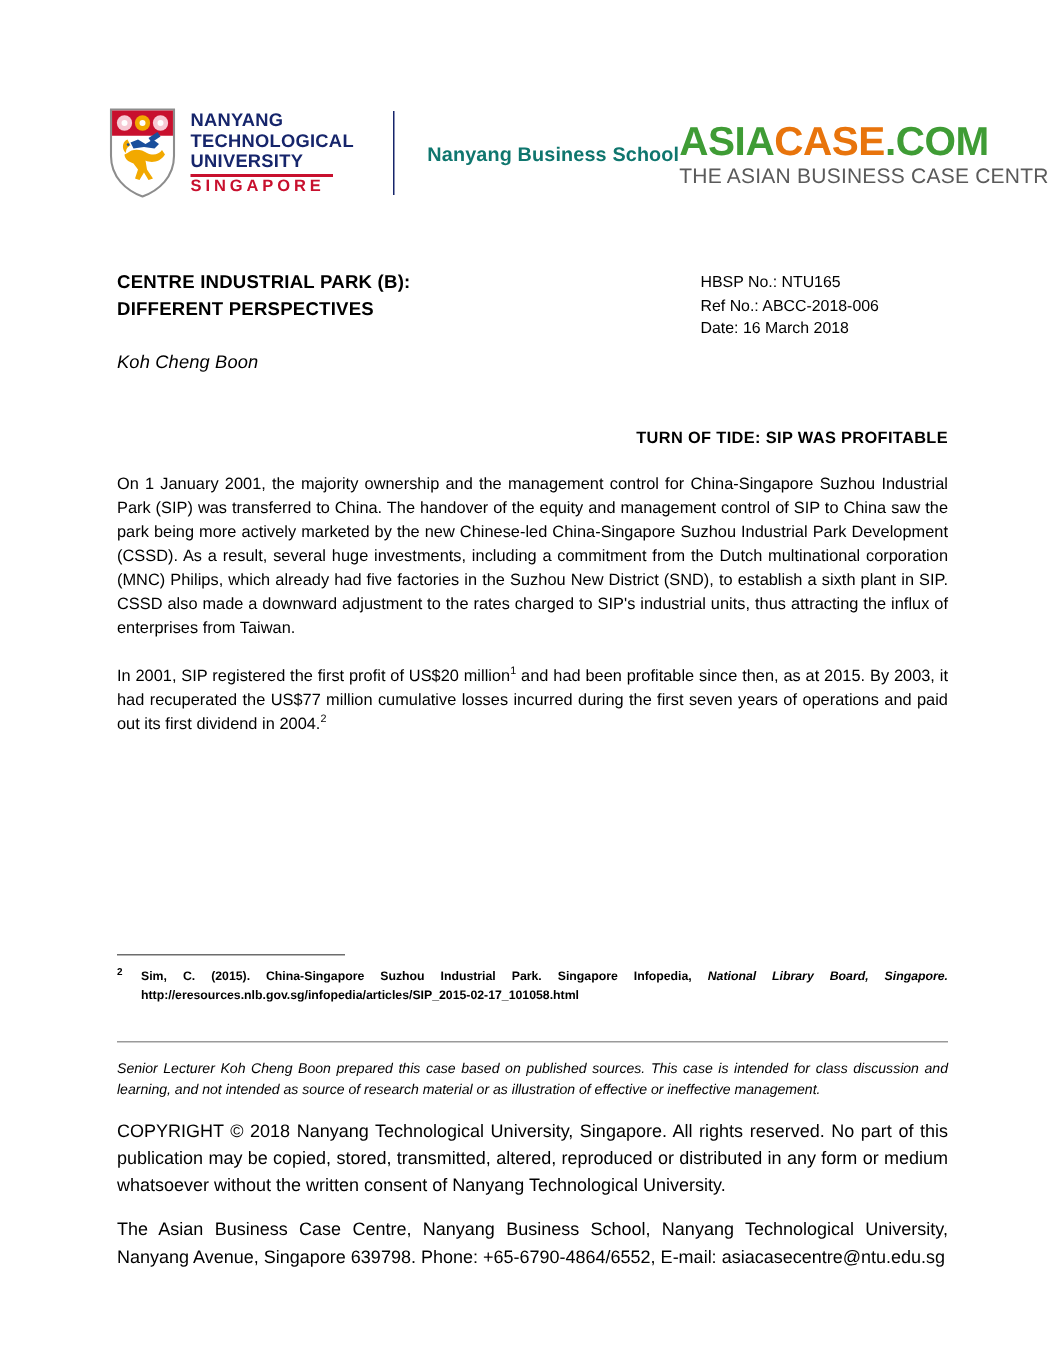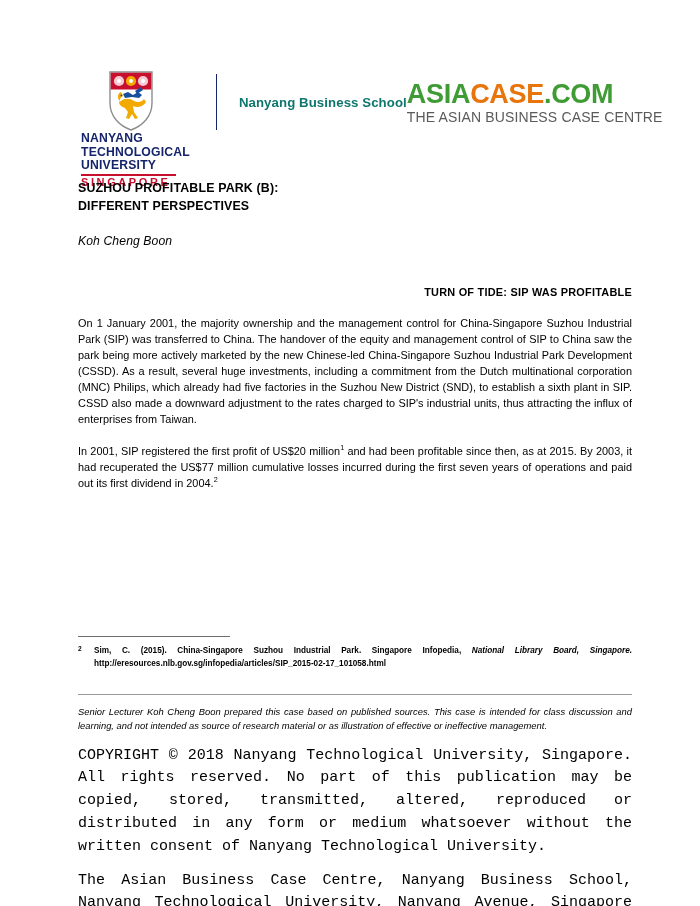--- a/index.html
+++ b/index.html
@@ -29,21 +29,20 @@
     top: 68px;
     width: 560px;
     height: 68px;
     display: flex;
     align-items: center;
   }
   .ntu-lockup {
     display: flex;
     align-items: center;
     height: 64px;
-    flex-direction: column;
   }
   .crest {
     width: 46px;
     height: 62px;
     flex: 0 0 auto;
     display: block;
   }
   .ntu-words {
     margin-left: 9px;
     line-height: 1.0;
@@ -214,25 +213,24 @@
     margin-bottom: 10px;
   }
   .foot-italic {
     font-size: 9.4px;
     font-style: italic;
     line-height: 1.52;
     text-align: justify;
     margin: 0 0 11px 0;
   }
   .foot-p {
-    font-size: 15px;
+    font-size: 12px;
     line-height: 1.52;
     text-align: justify;
     margin: 0 0 11px 0;
-    font-family: Liberation Mono, monospace;
   }
   .foot-p:last-child { margin-bottom: 0; }
 </style>
 </head>
 <body>
 
 <div class="page">
 
   <div class="header">
 
@@ -268,22 +266,27 @@
     <div class="nbs">Nanyang Business School</div>
 
     <div class="asiacase">
       <div class="ac-main"><span class="ac-green">ASIA</span><span class="ac-orange">CASE</span><span class="ac-green">.COM</span></div>
       <div class="ac-sub">THE ASIAN BUSINESS CASE CENTRE</div>
     </div>
   </div>
 
   <div class="title-block">
     <div class="title-left">
-      <h1 class="case-title"><span>SUZHOU PROFITABLE PARK (B):</span><br><span>DIFFERENT PERSPECTIVES</span></h1>
+      <h1 class="case-title"><span>CENTRE INDUSTRIAL PARK (B):</span><br><span>DIFFERENT PERSPECTIVES</span></h1>
       <p class="author">Koh Cheng Boon</p>
+    </div>
+    <div class="meta-right">
+      <div class="meta-line">HBSP No.: NTU165</div>
+      <div class="meta-line">Ref No.: ABCC-2018-006</div>
+      <div class="meta-line">Date: 16 March 2018</div>
     </div>
   </div>
 
   <div class="body-area">
     <h2 class="section-head">TURN OF TIDE: SIP WAS PROFITABLE</h2>
 
     <p class="para"><span>On 1 January 2001, the majority ownership and the management control for China-Singapore Suzhou Industrial Park (SIP) was transferred to China. The handover of the equity and management control of SIP to China saw the park being more actively marketed by the new Chinese-led China-Singapore Suzhou Industrial Park Development (CSSD). As a result, several huge investments, including a commitment from the Dutch multinational corporation (MNC) Philips, which already had five factories in the Suzhou New District (SND), to establish a sixth plant in SIP. CSSD also made a downward adjustment to the rates charged to SIP's industrial units, thus attracting the influx of enterprises from Taiwan.</span></p>
 
     <p class="para"><span>In 2001, SIP registered the first profit of US$20 million</span><sup>1</sup><span> and had been profitable since then, as at 2015. By 2003, it had recuperated the US$77 million cumulative losses incurred during the first seven years of operations and paid out its first dividend in 2004.</span><sup>2</sup></p>
   </div>

